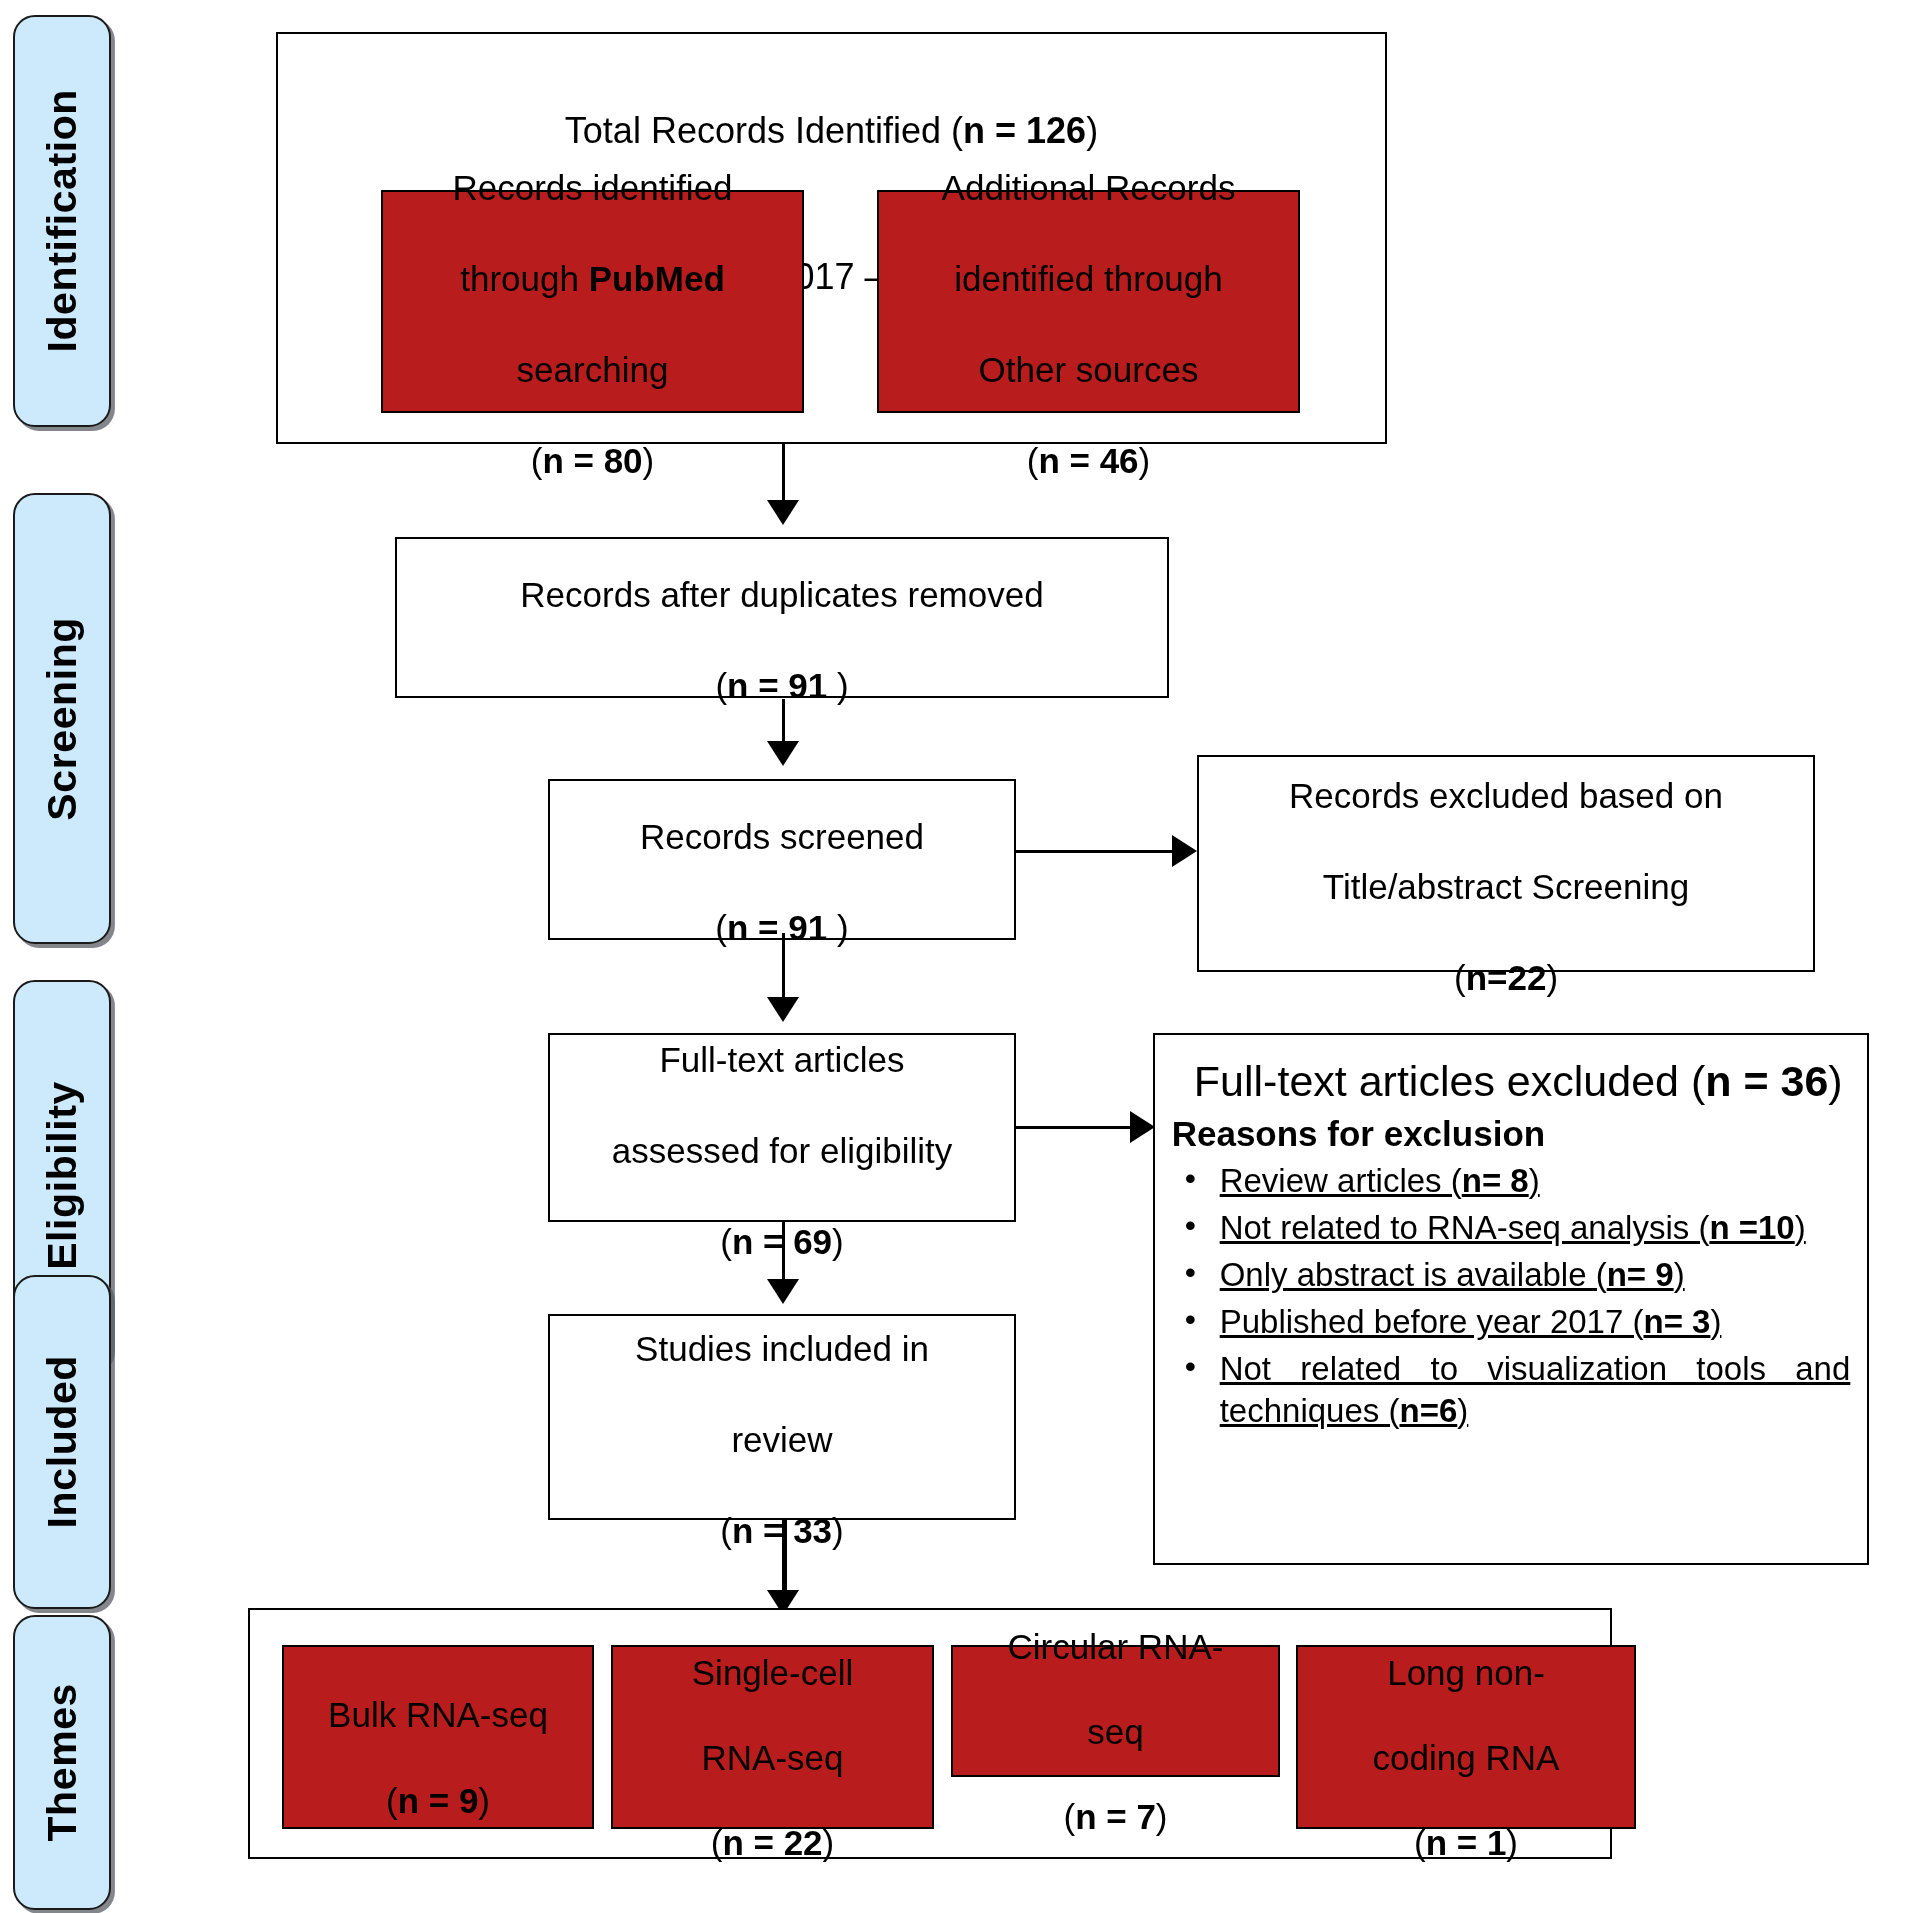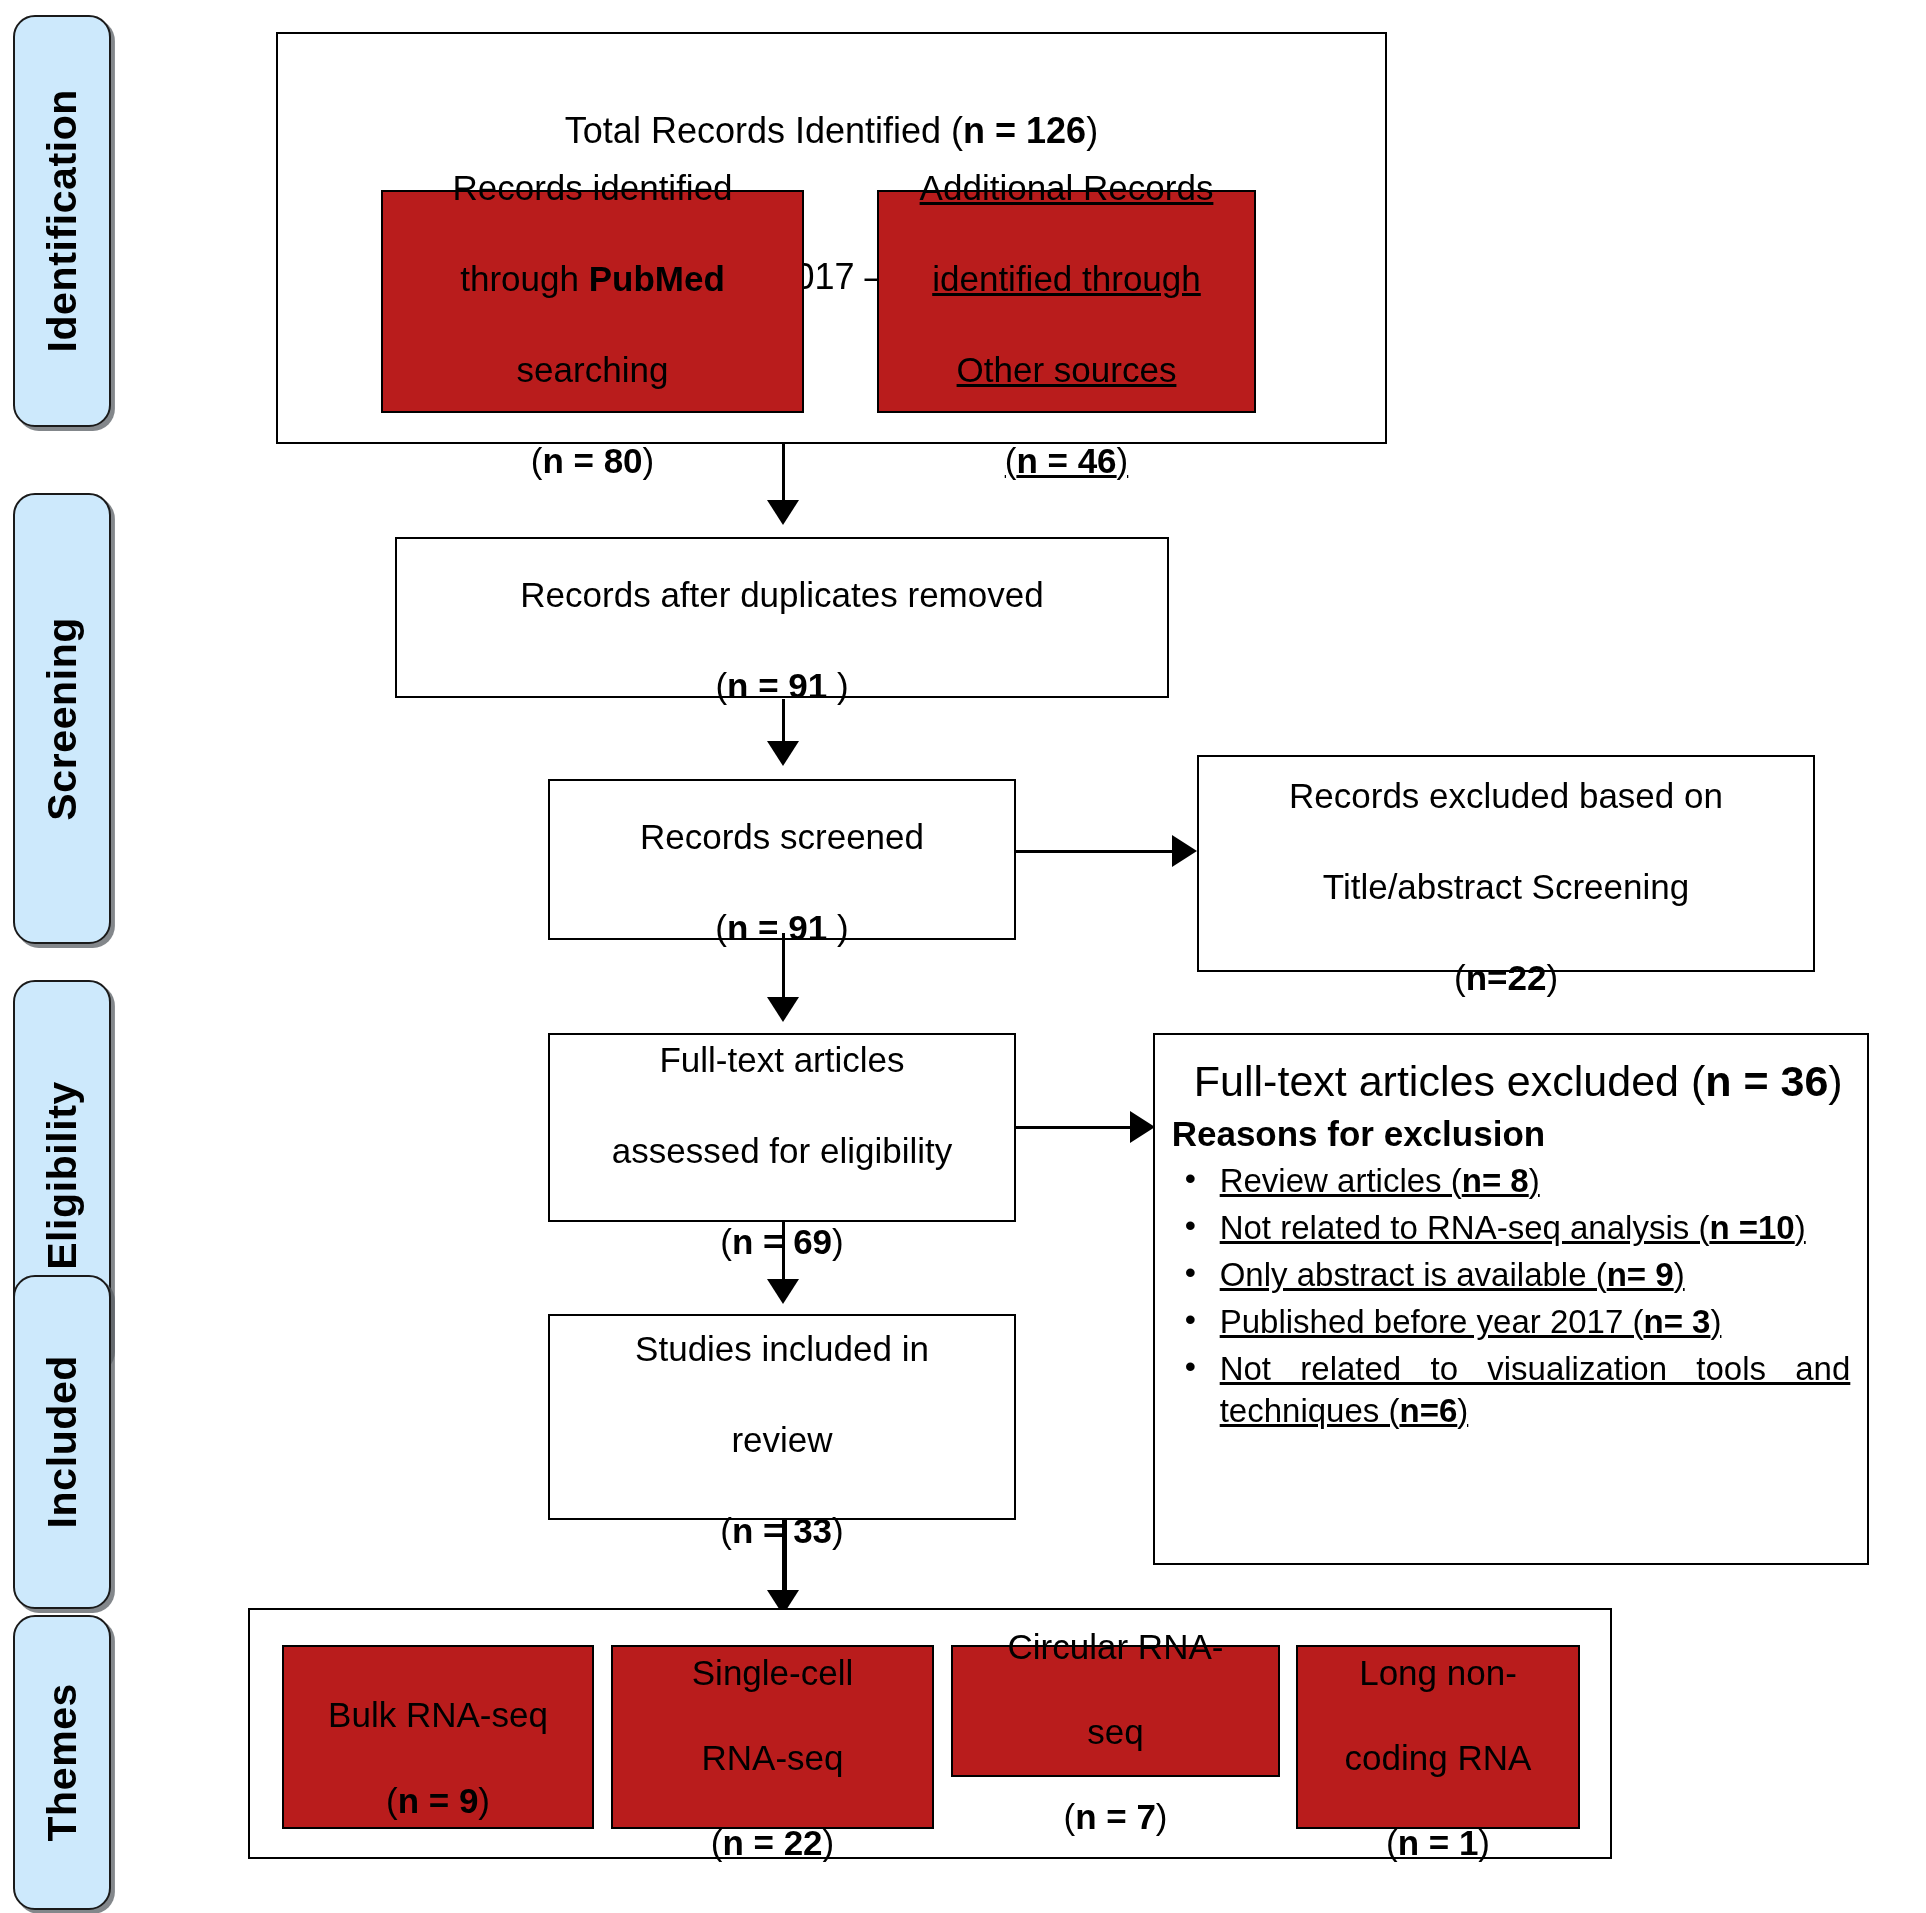--- a/index.html
+++ b/index.html
@@ -200,21 +200,21 @@
 
     <div class="inner-abs" style="left:103px; top:156px; width:423px; height:223px;">
       <div class="box-text">
         <span>Records identified</span><br>
         <span>through </span><b>PubMed</b><br>
         <span>searching</span><br>
         <span>(</span><b>n = 80</b><span>)</span>
       </div>
     </div>
 
-    <div class="inner-abs" style="left:599px; top:156px; width:379px; height:223px;text-decoration:underline;">
+    <div class="inner-abs" style="left:599px; top:156px; width:423px; height:223px;">
       <div class="box-text">
         <span>Additional Records</span><br>
         <span>identified through</span><br>
         <span>Other sources</span><br>
         <span>(</span><b>n = 46</b><span>)</span>
       </div>
     </div>
   </div>
 
   <div class="vline" style="left:782px; top:444px; width:3.3px; height:72px;"></div>
@@ -312,21 +312,21 @@
     </div>
 
     <div class="inner-abs" style="left:701px; top:35px; width:329px; height:132px;">
       <div class="box-text tight">
         <span>Circular RNA-</span><br>
         <span>seq</span><br>
         <span>(</span><b>n = 7</b><span>)</span>
       </div>
     </div>
 
-    <div class="inner-abs" style="left:1046px; top:35px; width:284px; height:184px;">
+    <div class="inner-abs" style="left:1046px; top:35px; width:340px; height:184px;">
       <div class="box-text tight">
         <span>Long non-</span><br>
         <span>coding RNA</span><br>
         <span>(</span><b>n = 1</b><span>)</span>
       </div>
     </div>
   </div>
 
 </div>
 

